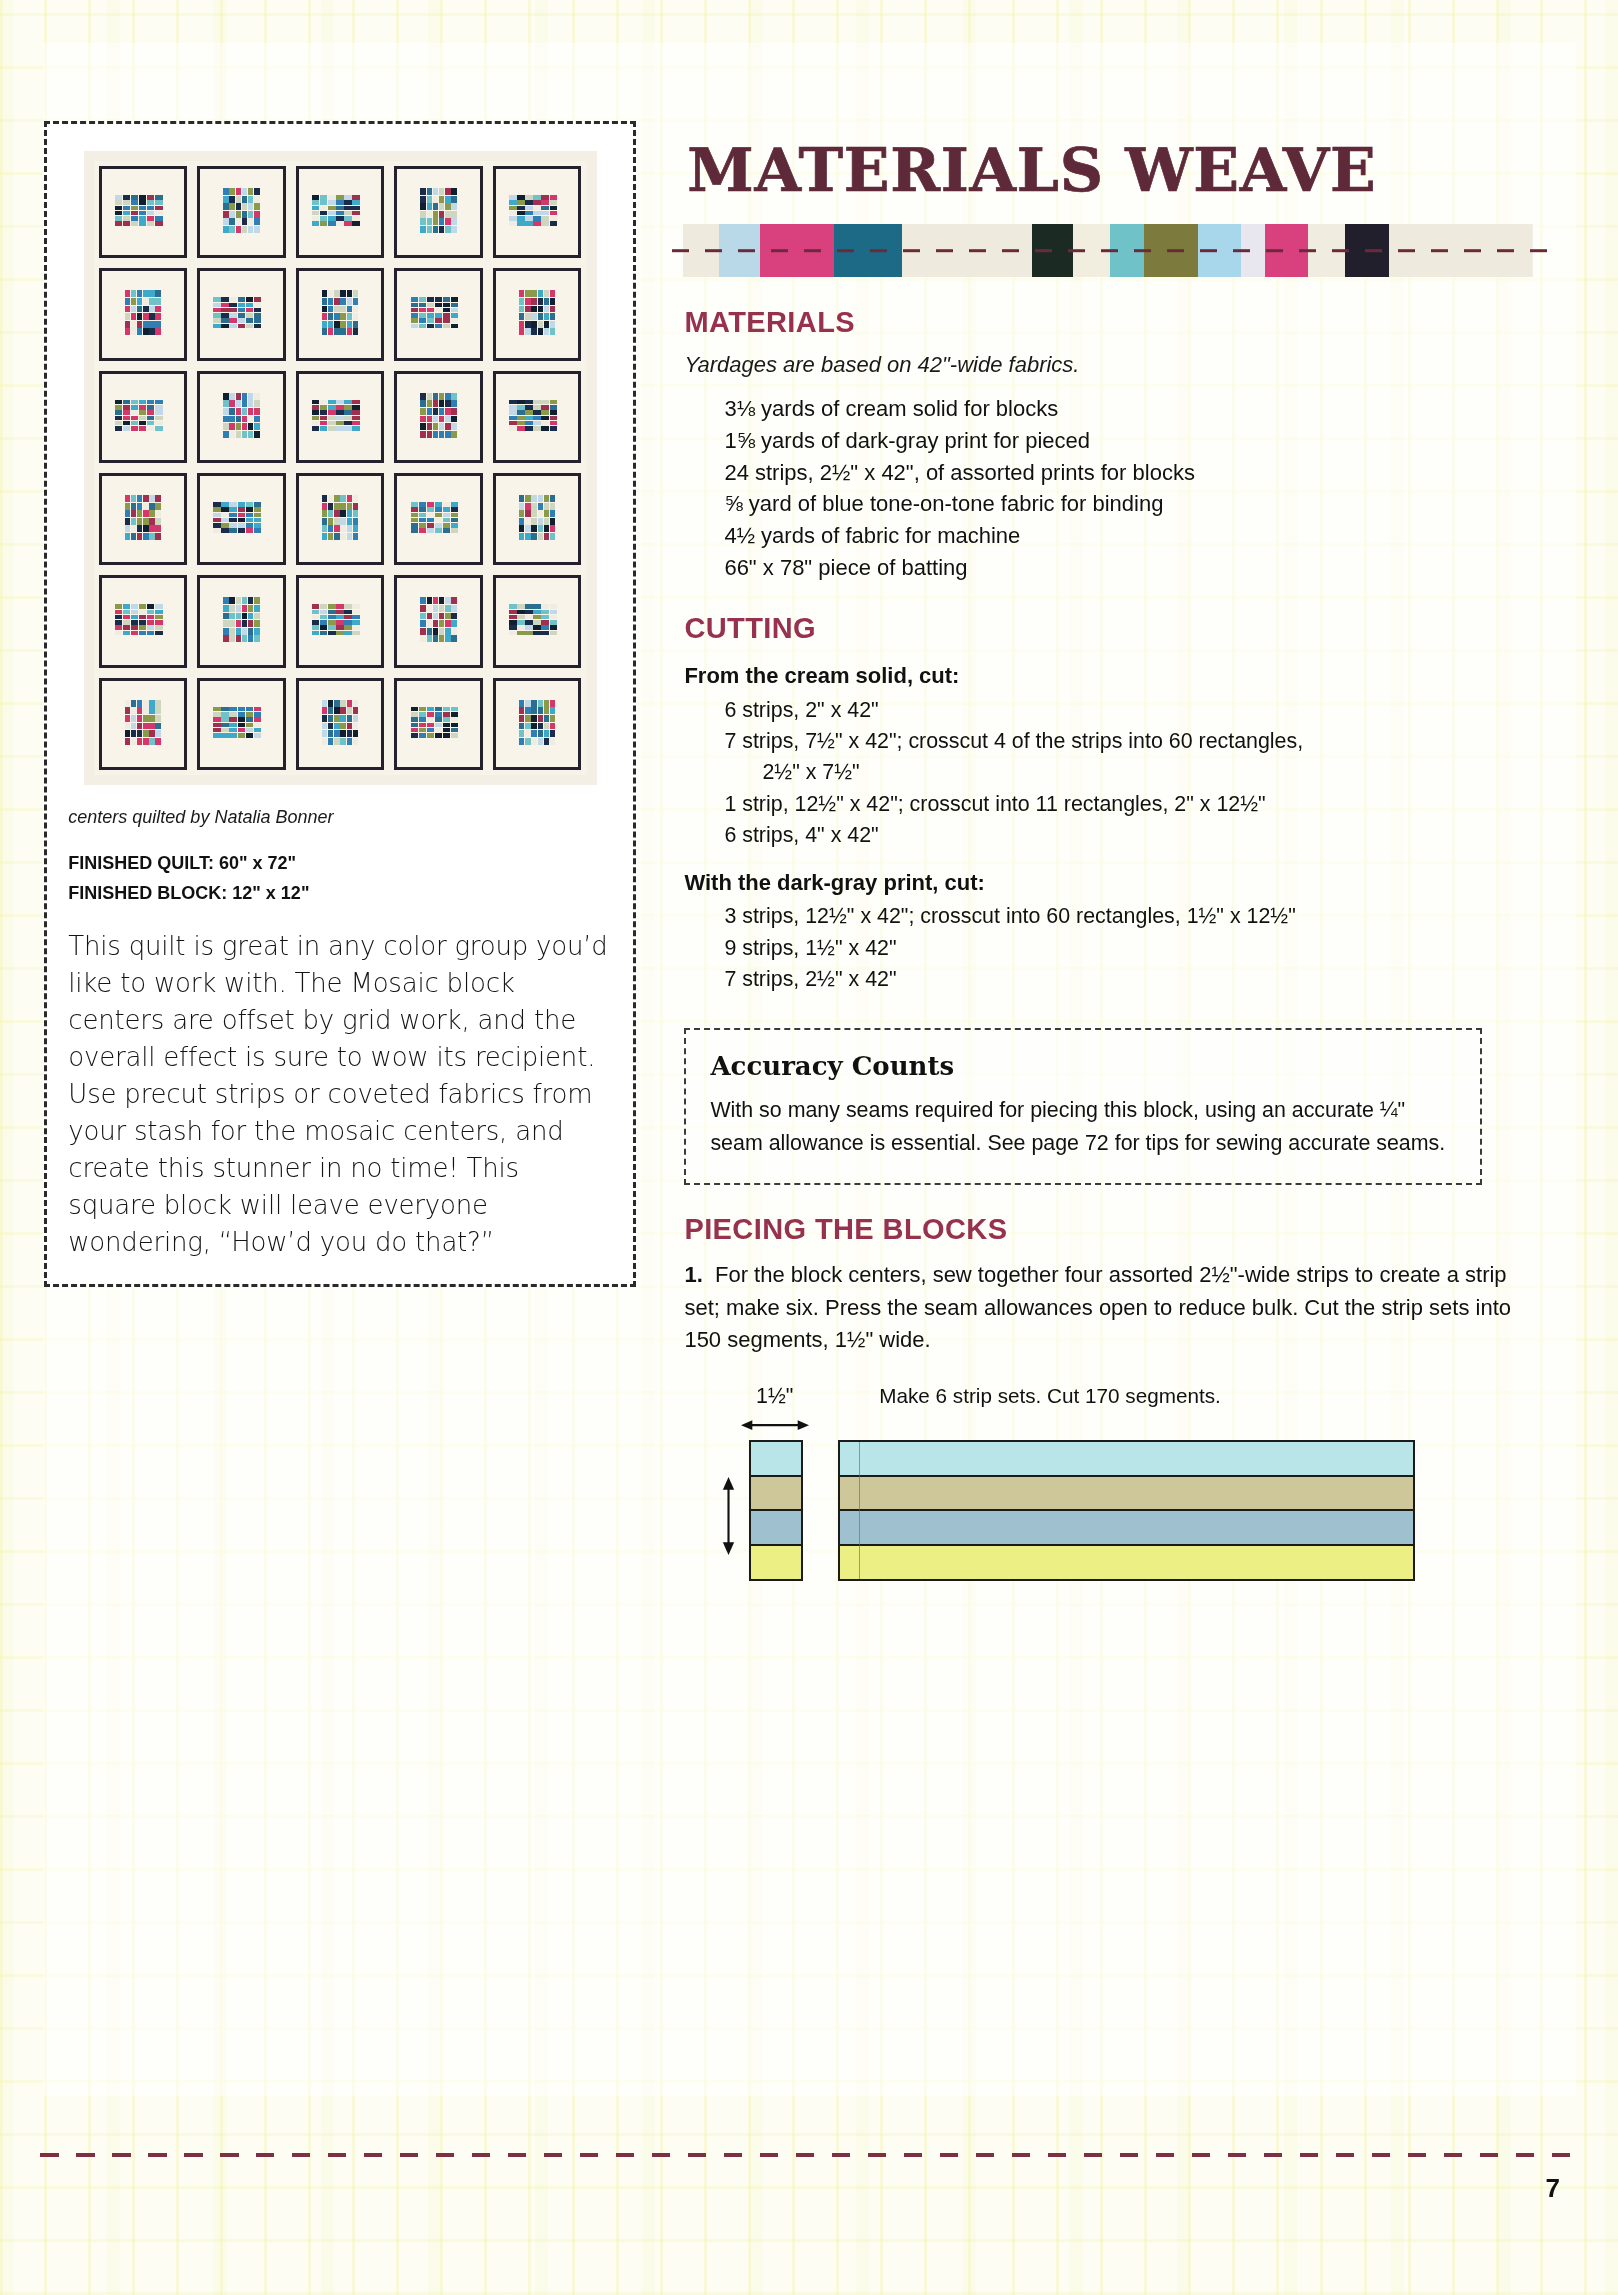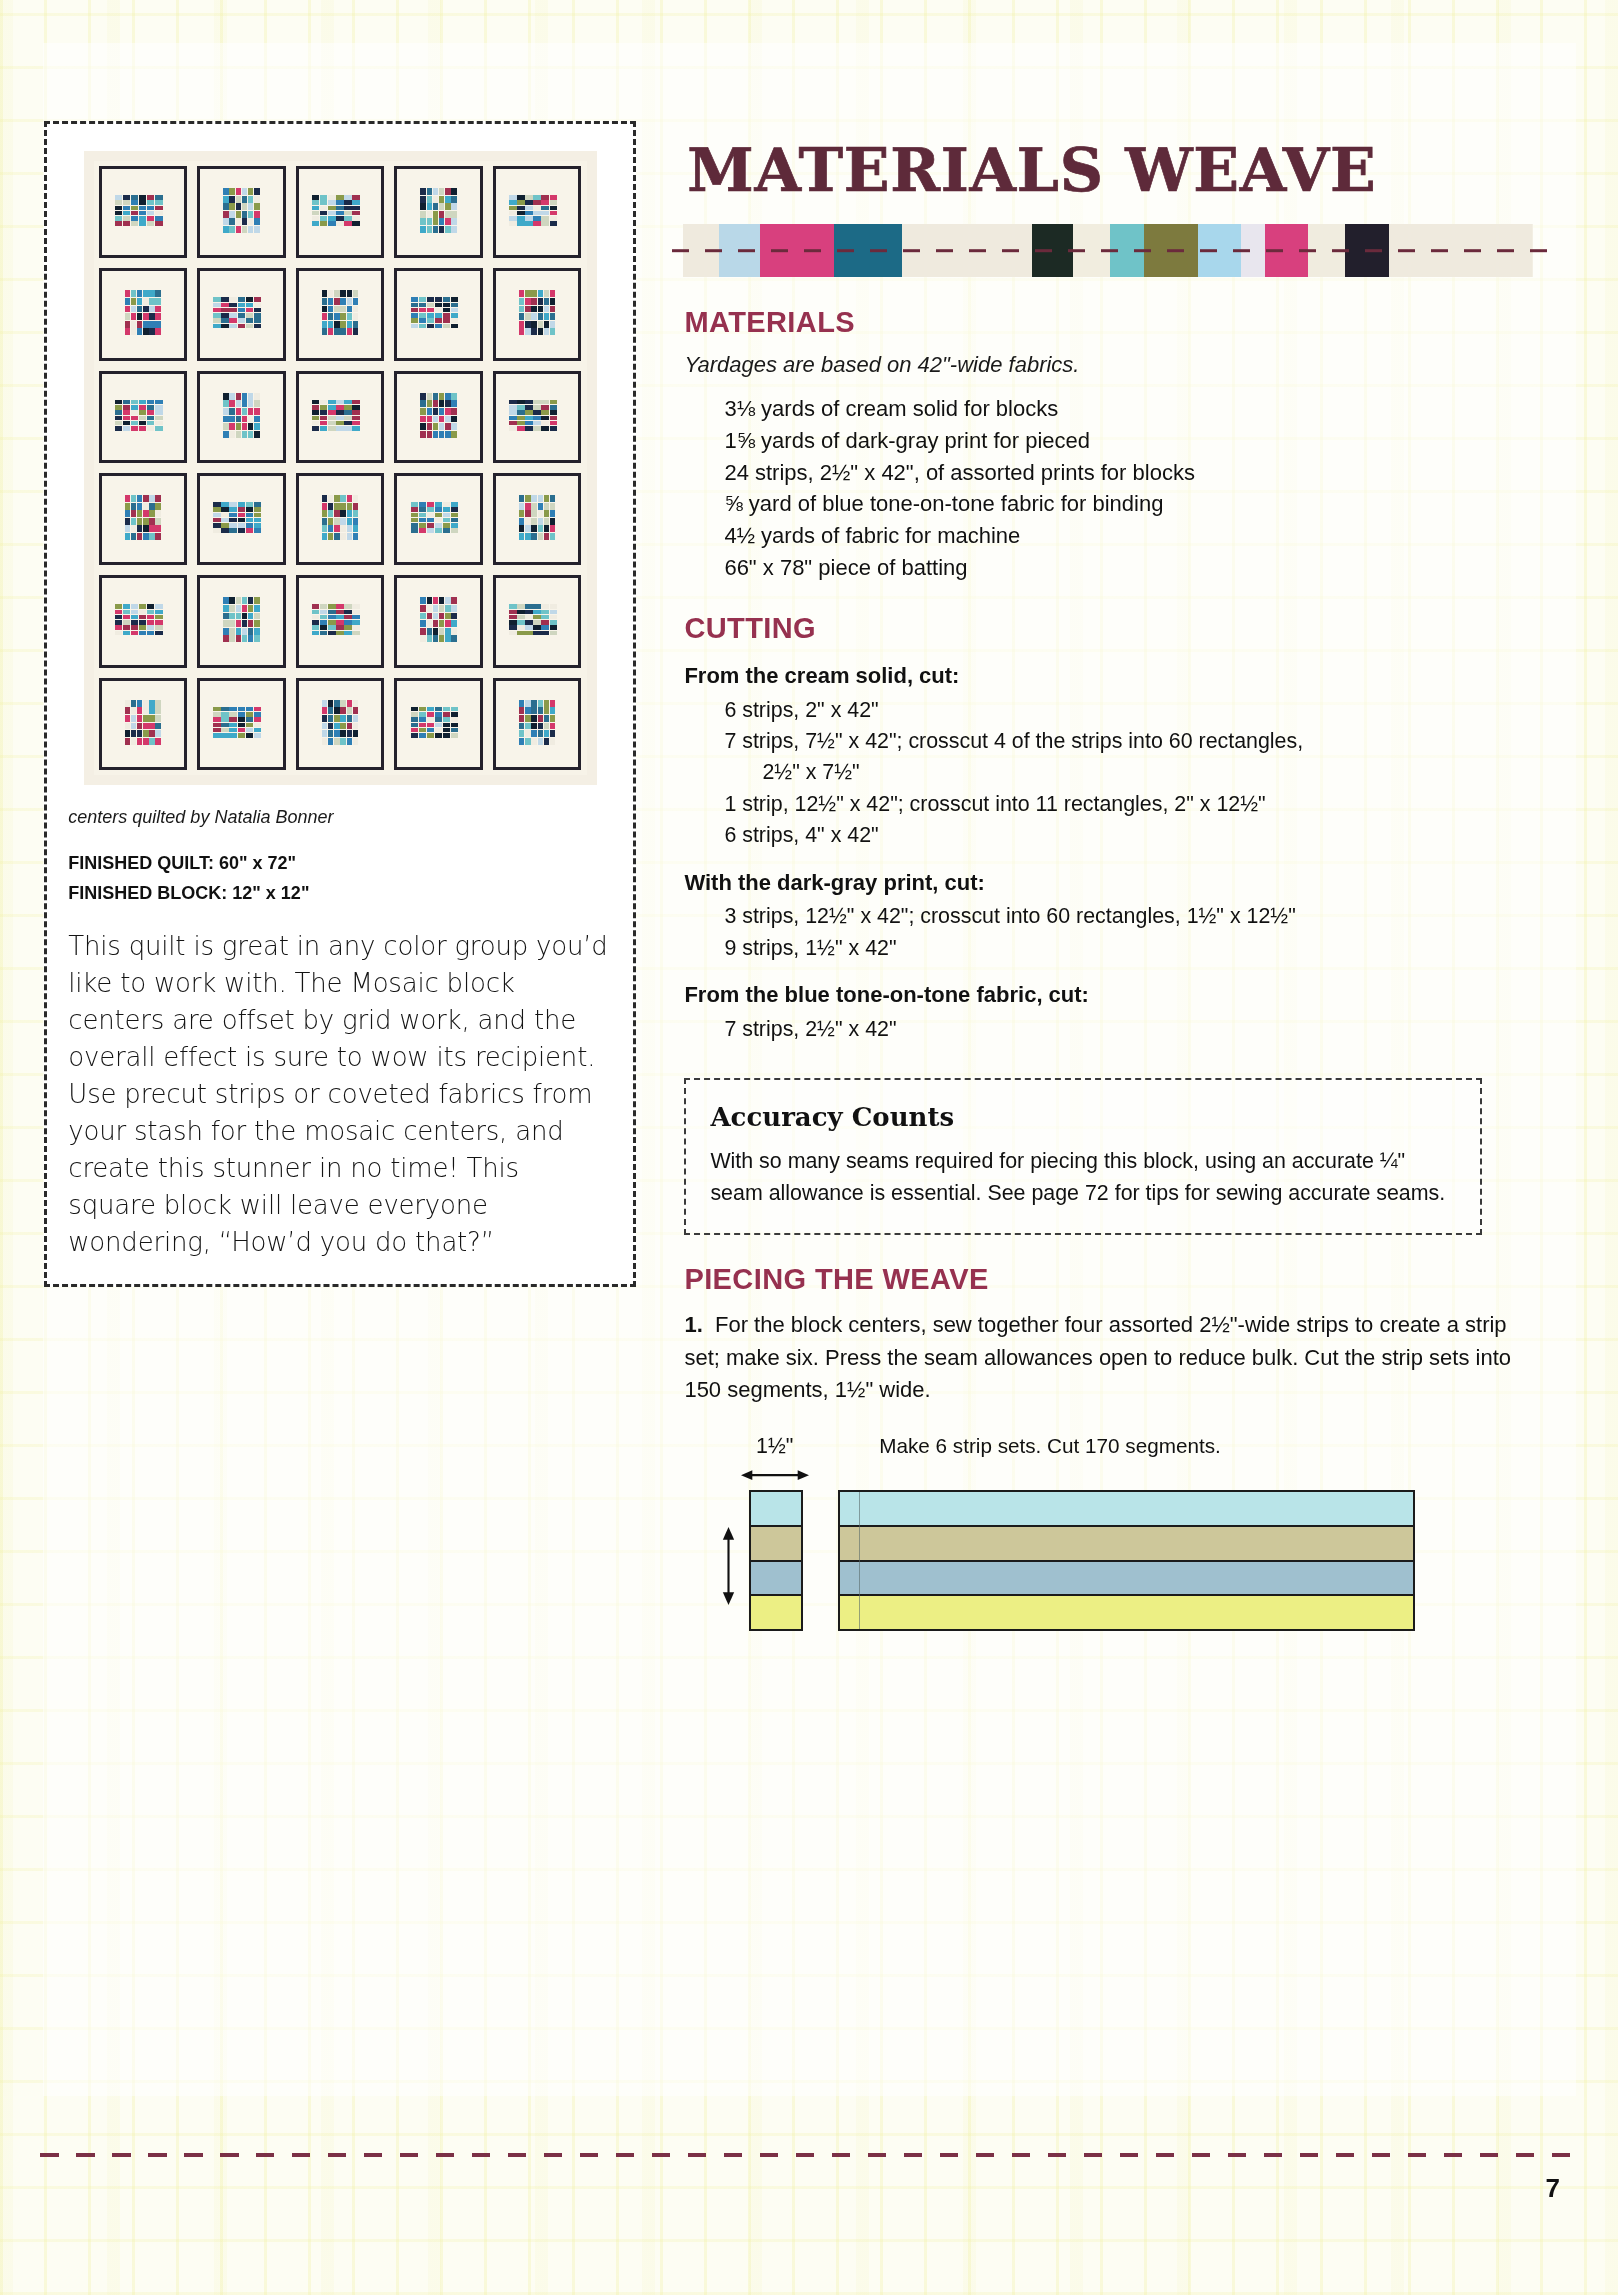--- a/index.html
+++ b/index.html
@@ -1511,32 +1511,31 @@
         <li>7 strips, 7½" x 42"; crosscut 4 of the strips into 60 rectangles,</li>
         <li class="indent">2½" x 7½"</li>
         <li>1 strip, 12½" x 42"; crosscut into 11 rectangles, 2" x 12½"</li>
         <li>6 strips, 4" x 42"</li>
       </ul>
       <h3 class="sub">With the dark-gray print, cut:</h3>
       <ul class="cut-list">
         <li>3 strips, 12½" x 42"; crosscut into 60 rectangles, 1½" x 12½"</li>
         <li>9 strips, 1½" x 42"</li>
       </ul>
-      <h3 class="sub">From the blue tone-on-tone fabric, cut:</h3>
       <ul class="cut-list">
         <li>7 strips, 2½" x 42"</li>
       </ul>
     </div>
 
   <div class="tipbox">
     <div class="tip-title">Accuracy Counts</div>
     <p class="tip-body">With so many seams required for piecing this block, using an accurate ¼" seam allowance is essential. See page 72 for tips for sewing accurate seams.</p>
   </div>
 
-  <h2 class="sec">PIECING THE WEAVE</h2>
+  <h2 class="sec">PIECING THE BLOCKS</h2>
   <p class="step"><b>1.</b>&nbsp;&nbsp;<span>For the block centers, sew together four assorted 2½"-wide strips to create a strip set; make six. Press the seam allowances open to reduce bulk. Cut the strip sets into 150 segments, 1½" wide.</span></p>
 
   <div class="diagram">
     <div class="dim-label">1½"</div>
 
     <svg class="h-arrow" viewBox="0 0 96 20">
       <line x1="10" y1="10" x2="86" y2="10" stroke="#111" stroke-width="3"></line>
       <polygon points="0,10 16,3 16,17" fill="#111"></polygon>
       <polygon points="96,10 80,3 80,17" fill="#111"></polygon>
     </svg>

